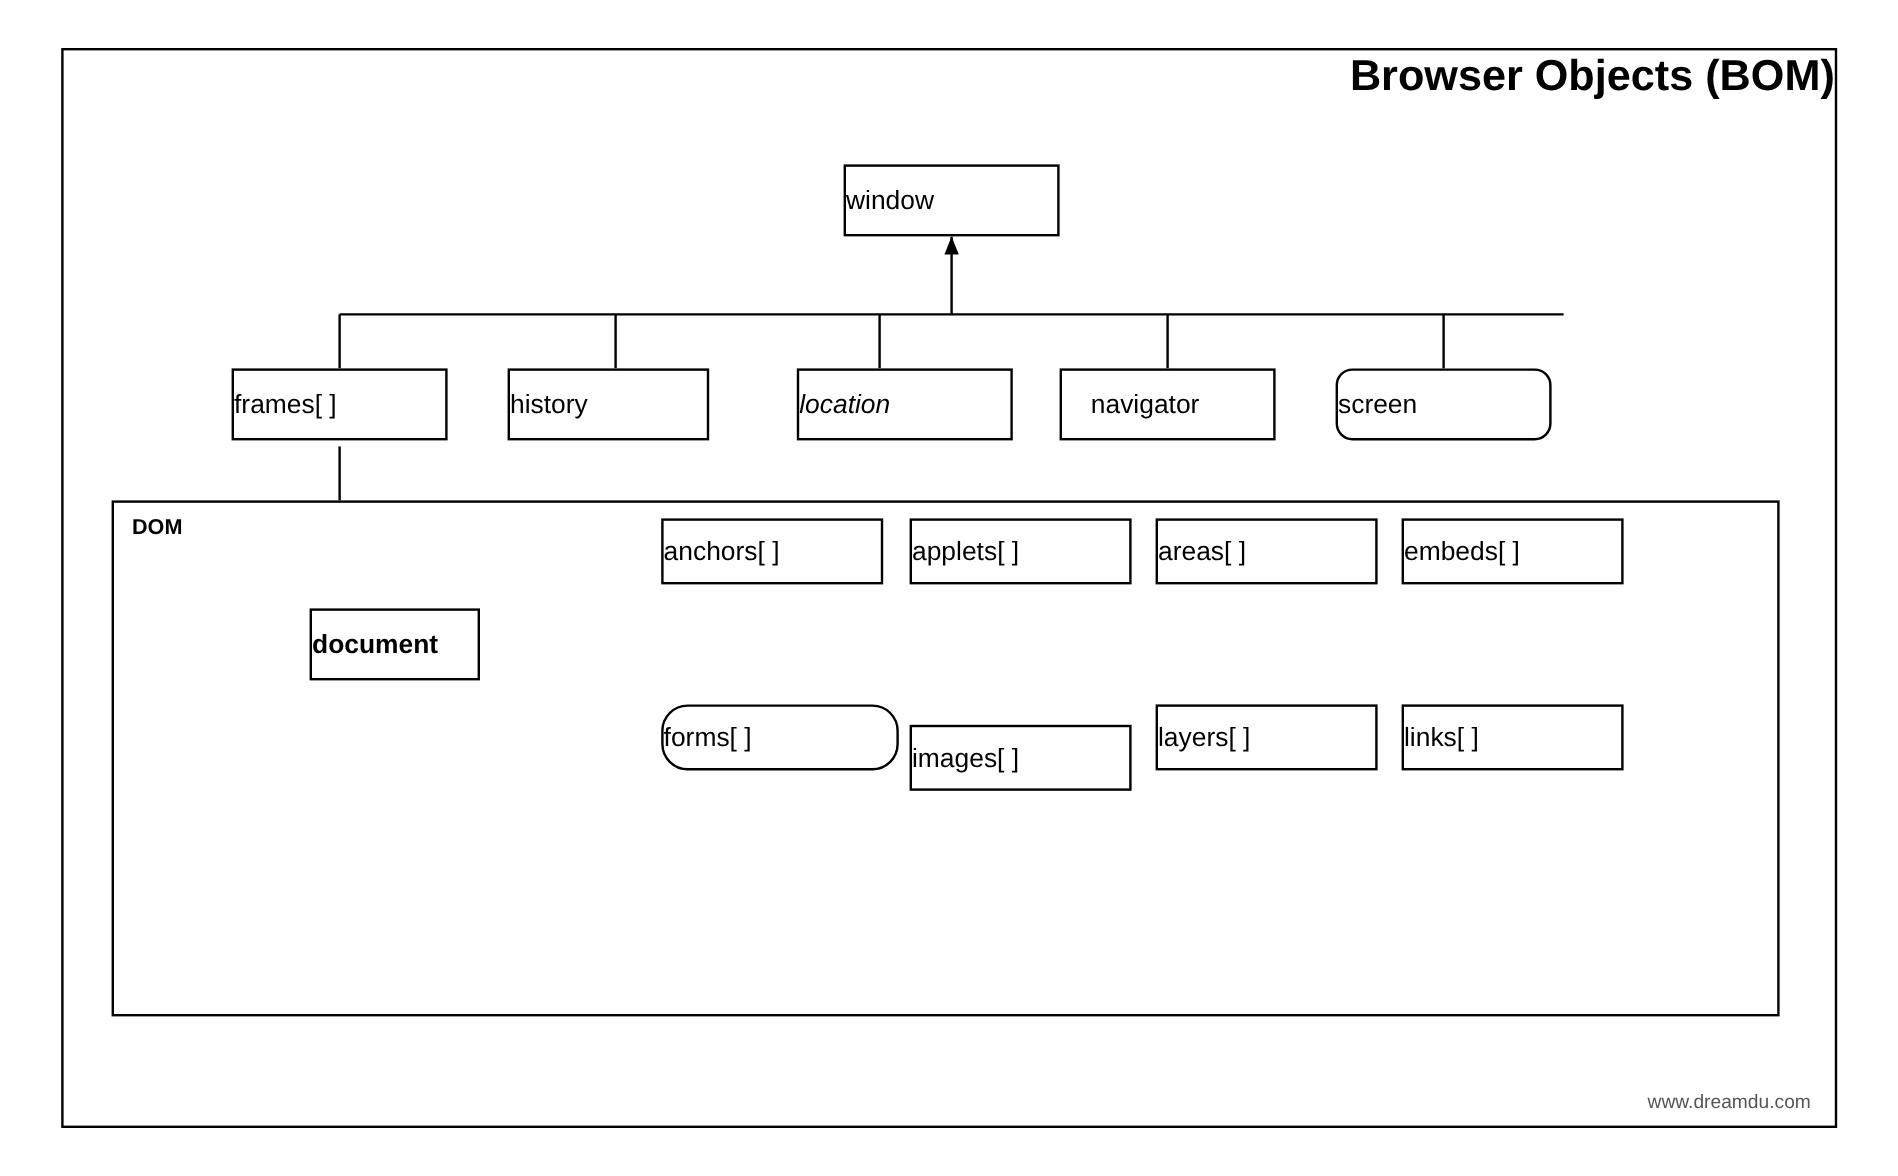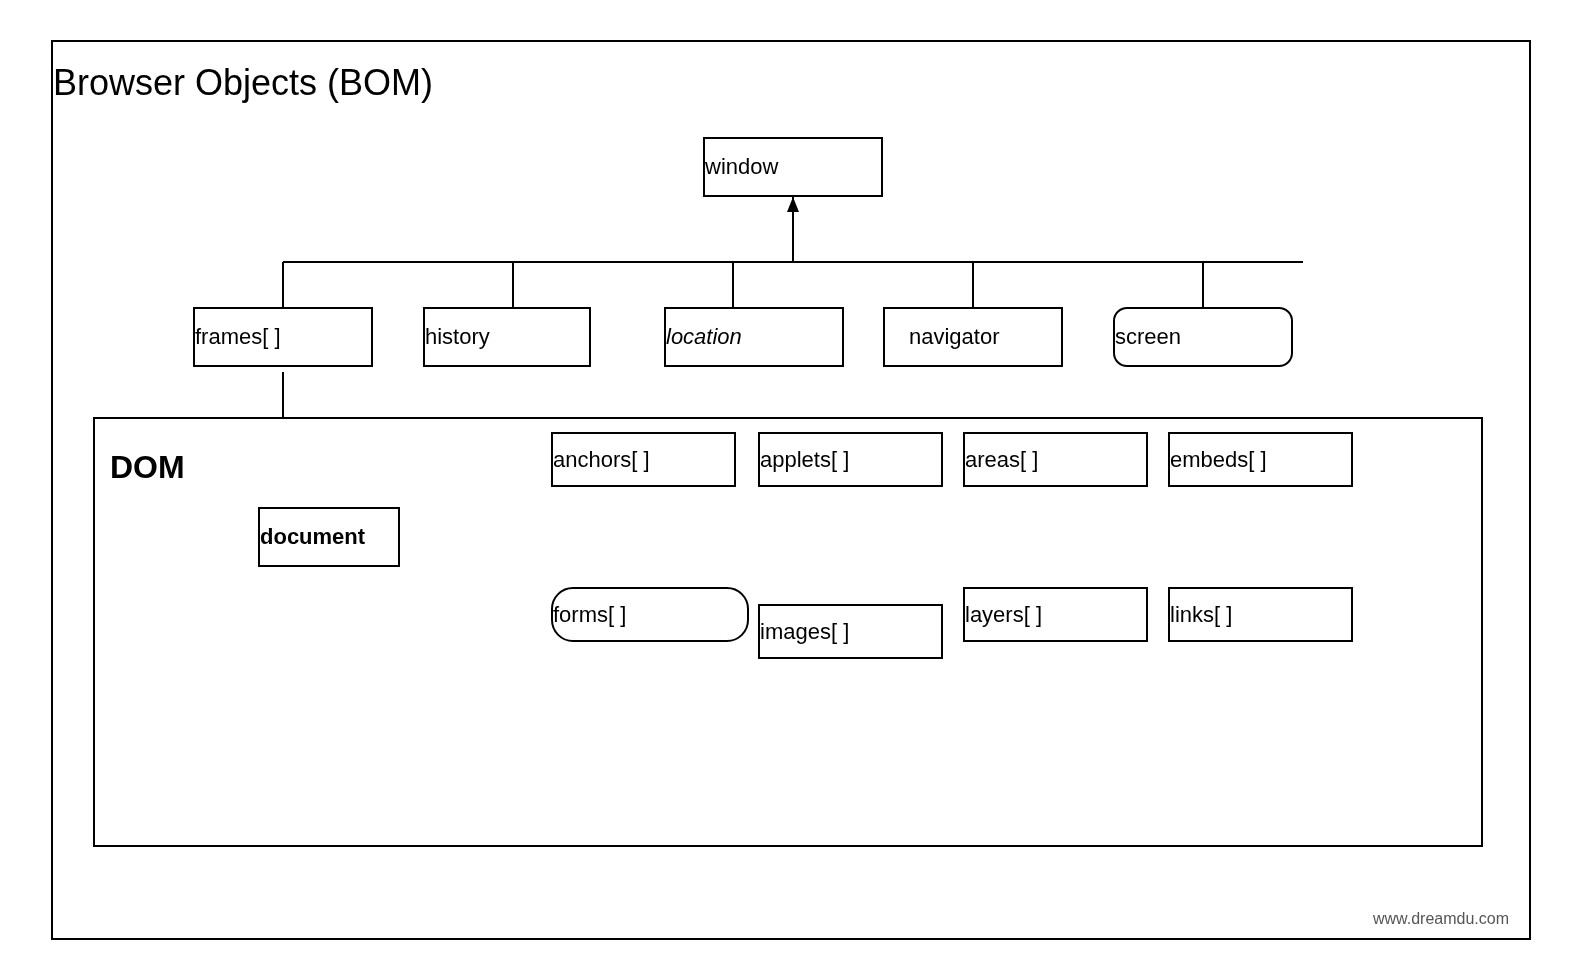--- a/index.html
+++ b/index.html
@@ -13,24 +13,23 @@
       justify-content: center;
     }
     .outer-box {
       width: 1480px;
       height: 900px;
       border: 2px solid #000;
       position: relative;
       background: #fff;
     }
     .title {
-      text-align: left;
+      text-align: right;
       font-size: 36px;
-      font-weight: normal;
-      padding-top: 20px;
+      font-weight: bold;
       padding-bottom: 10px;
     }
     
     .node {
       position: absolute;
       border: 2px solid #000;
       background: #fff;
       display: flex;
       align-items: center;
       justify-content: flex-start;
@@ -46,23 +45,22 @@
       pointer-events: none;
     }
     
     .dom-box {
       position: absolute;
       border: 2px solid #000;
       background: #fff;
     }
     .dom-label {
       position: absolute;
-      font-size: 32px;
+      font-size: 18px;
       font-weight: bold;
-      margin-top: 20px;
     }
     .watermark {
       position: absolute;
       bottom: 10px;
       right: 20px;
       font-size: 16px;
       color: #555;
     }
   </style>
 </head>

